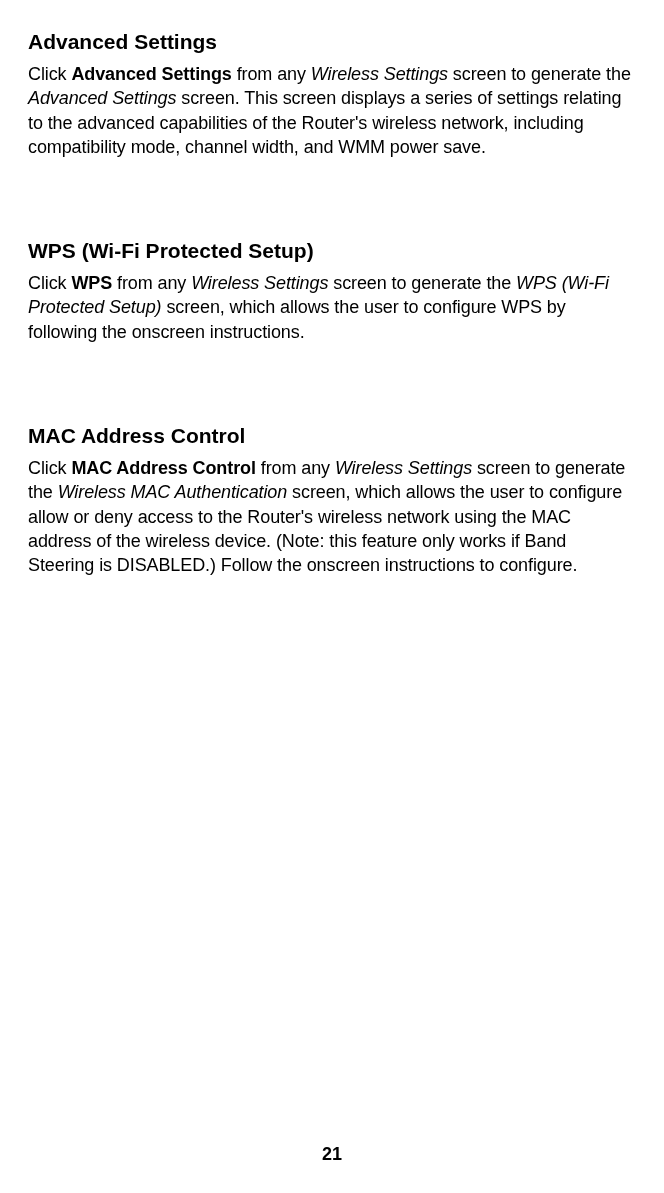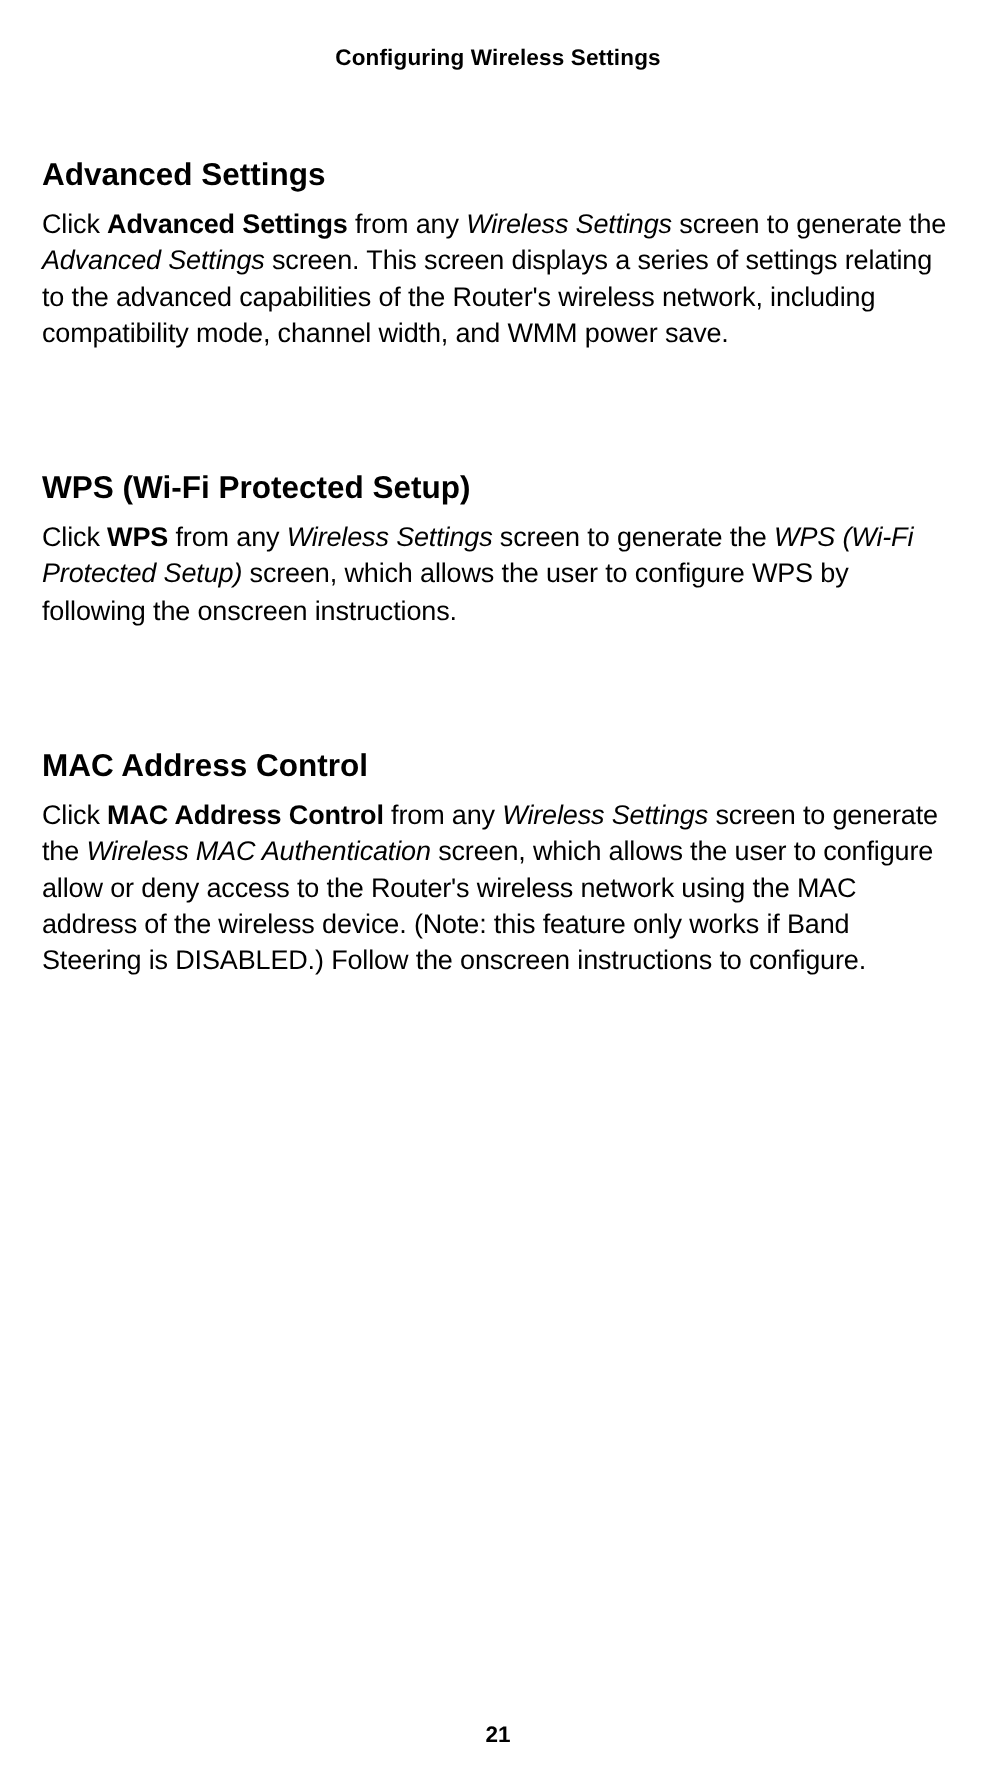--- a/index.html
+++ b/index.html
@@ -40,29 +40,28 @@
   }
   .body-text .bold { font-weight: bold; }
   .body-text .italic { font-style: italic; }
   .page-number {
     position: absolute;
     bottom: 28px;
     left: 0;
     right: 0;
     text-align: center;
     font-weight: bold;
-    font-size: 15px;
+    font-size: 18px;
   }
 </style>
 </head>
 <body>
 
 <div class="page">
 
-  <div class="header">Configuring Wireless Settings</div>
 
   <div class="section-heading">Advanced Settings</div>
   <div class="body-text"><span>Click </span><span class="bold">Advanced Settings</span><span> from any </span><span class="italic">Wireless Settings</span><span> screen to generate the </span><span class="italic">Advanced Settings</span><span> screen. This screen displays a series of settings relating to the advanced capabilities of the Router's wireless network, including compatibility mode, channel width, and WMM power save.</span></div>
 
   <div class="section-heading">WPS (Wi-Fi Protected Setup)</div>
   <div class="body-text"><span>Click </span><span class="bold">WPS</span><span> from any </span><span class="italic">Wireless Settings</span><span> screen to generate the </span><span class="italic">WPS (Wi-Fi Protected Setup)</span><span> screen, which allows the user to configure WPS by following the onscreen instructions.</span></div>
 
   <div class="section-heading">MAC Address Control</div>
   <div class="body-text"><span>Click </span><span class="bold">MAC Address Control</span><span> from any </span><span class="italic">Wireless Settings</span><span> screen to generate the </span><span class="italic">Wireless MAC Authentication</span><span> screen, which allows the user to configure allow or deny access to the Router's wireless network using the MAC address of the wireless device. (Note: this feature only works if Band Steering is DISABLED.) Follow the onscreen instructions to configure.</span></div>
 

